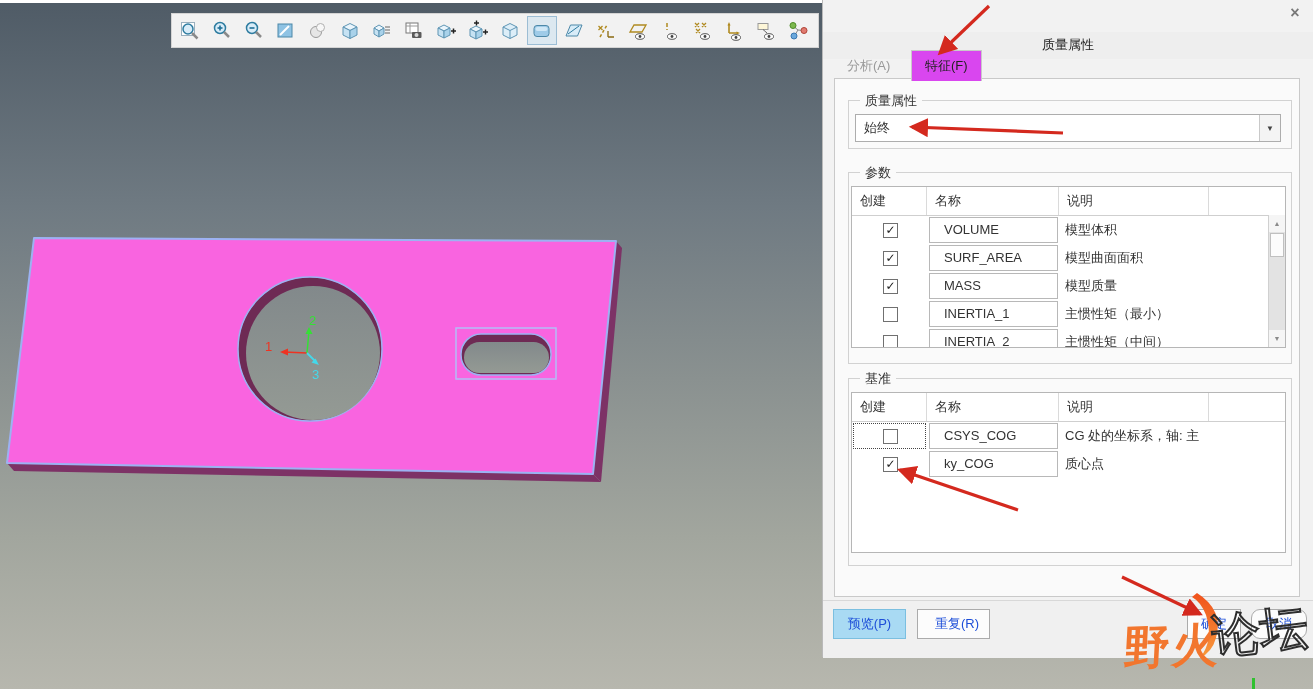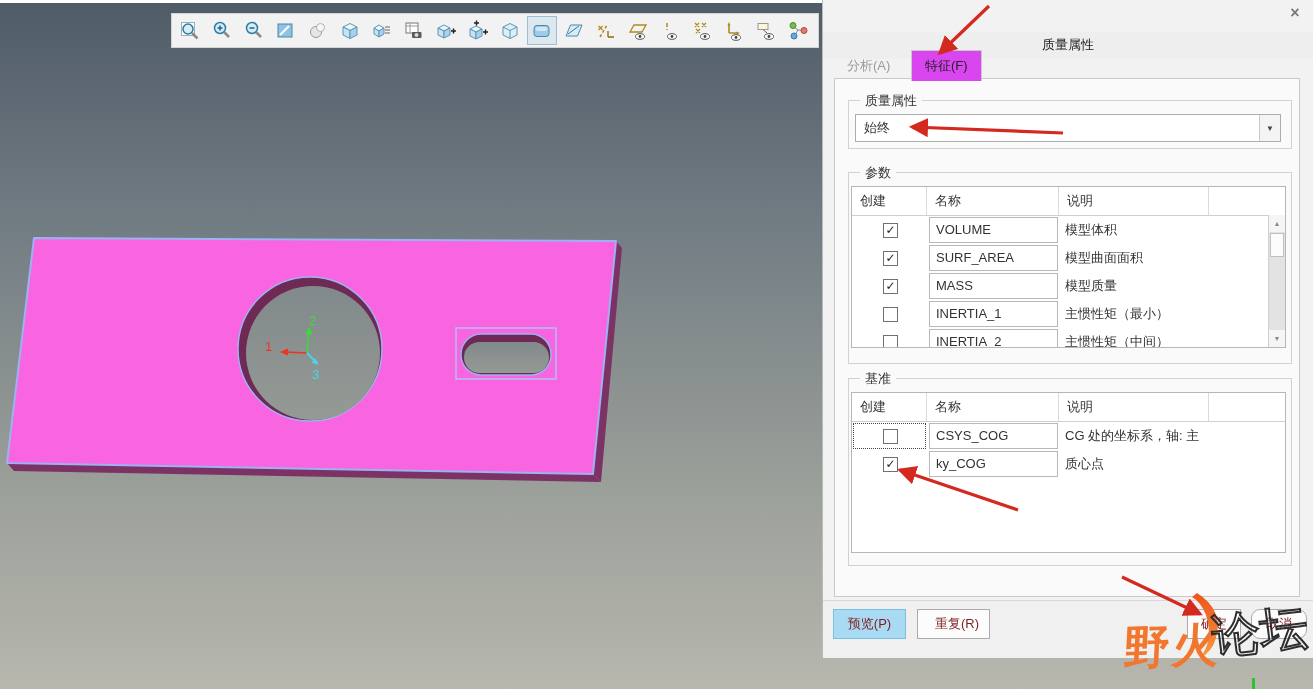--- a/index.html
+++ b/index.html
@@ -52,35 +52,35 @@
   .th-desc{width:150px;}
   .th-fill{flex:1;border-right:none;}
   .tbody{position:relative;}
   .trow{height:28px;position:relative;}
   .ccell{position:absolute;left:0;top:0;width:75px;height:28px;}
   .ccell.focused{outline:1px dotted #444;outline-offset:-2px;}
   .cb{position:absolute;left:31px;top:7px;width:13px;height:13px;border:1px solid #707070;
       background:#fff;font-size:12px;line-height:12px;text-align:center;color:#1a1a1a;}
   .cb.checked::after{content:"✓";font-weight:bold;}
   .name-box{position:absolute;left:77px;top:1px;width:129px;height:26px;border:1px solid #b8b8b8;
-            background:#fff;line-height:24px;padding-left:6px;box-sizing:border-box;color:#333;}
+            background:#fff;line-height:24px;padding-left:14px;box-sizing:border-box;color:#333;}
   .desc{position:absolute;left:213px;top:0;right:3px;line-height:28px;white-space:nowrap;
         overflow:hidden;color:#333;}
   .desc.scrollpad{right:20px;}
   .vscroll{position:absolute;right:0;top:28px;bottom:0;width:17px;background:#e3e3e3;
            border-left:1px solid #d0d0d0;box-sizing:border-box;}
   .sbtn{position:absolute;left:0;right:0;height:17px;display:flex;align-items:center;
         justify-content:center;font-size:7px;color:#8a8a8a;background:#f5f5f5;}
   .sup{top:0;} .sdown{bottom:0;}
   .sthumb{position:absolute;left:1px;right:1px;top:18px;height:24px;background:#fcfcfc;
           border:1px solid #c0c0c0;box-sizing:border-box;}
   .btnbar{position:absolute;left:0;right:0;top:600px;height:57px;background:#f0f0f0;
           border-top:1px solid #d8d8d8;}
   .btn{position:absolute;top:8px;height:30px;line-height:28px;text-align:center;background:#fcfcfc;
-       border:1px solid #ababab;box-sizing:border-box;font-size:13px;color:#7f1d1d;}
+       border:1px solid #ababab;box-sizing:border-box;font-size:13px;color:#1d4ed8;}
   .btn-preview{left:10px;width:73px;background:#a9daf3;border-color:#7bbfe0;}
   .btn-repeat{left:94px;width:73px;padding-left:7px;}
   .btn-ok{left:364px;width:54px;}
   .btn-cancel{left:428px;width:56px;border-radius:9px;}
   
   .arrows{position:absolute;left:0;top:0;z-index:40;pointer-events:none;}
   .wm{position:absolute;z-index:50;pointer-events:none;white-space:nowrap;}
   .wm-ye{left:1124px;top:616px;font-size:46px;font-weight:bold;color:#f2762e;
          transform:skewX(-5deg) rotate(-2deg);letter-spacing:2px;}
   .wm-lt{left:1212px;top:600px;font-size:48px;color:#333;transform:rotate(-7deg);}

